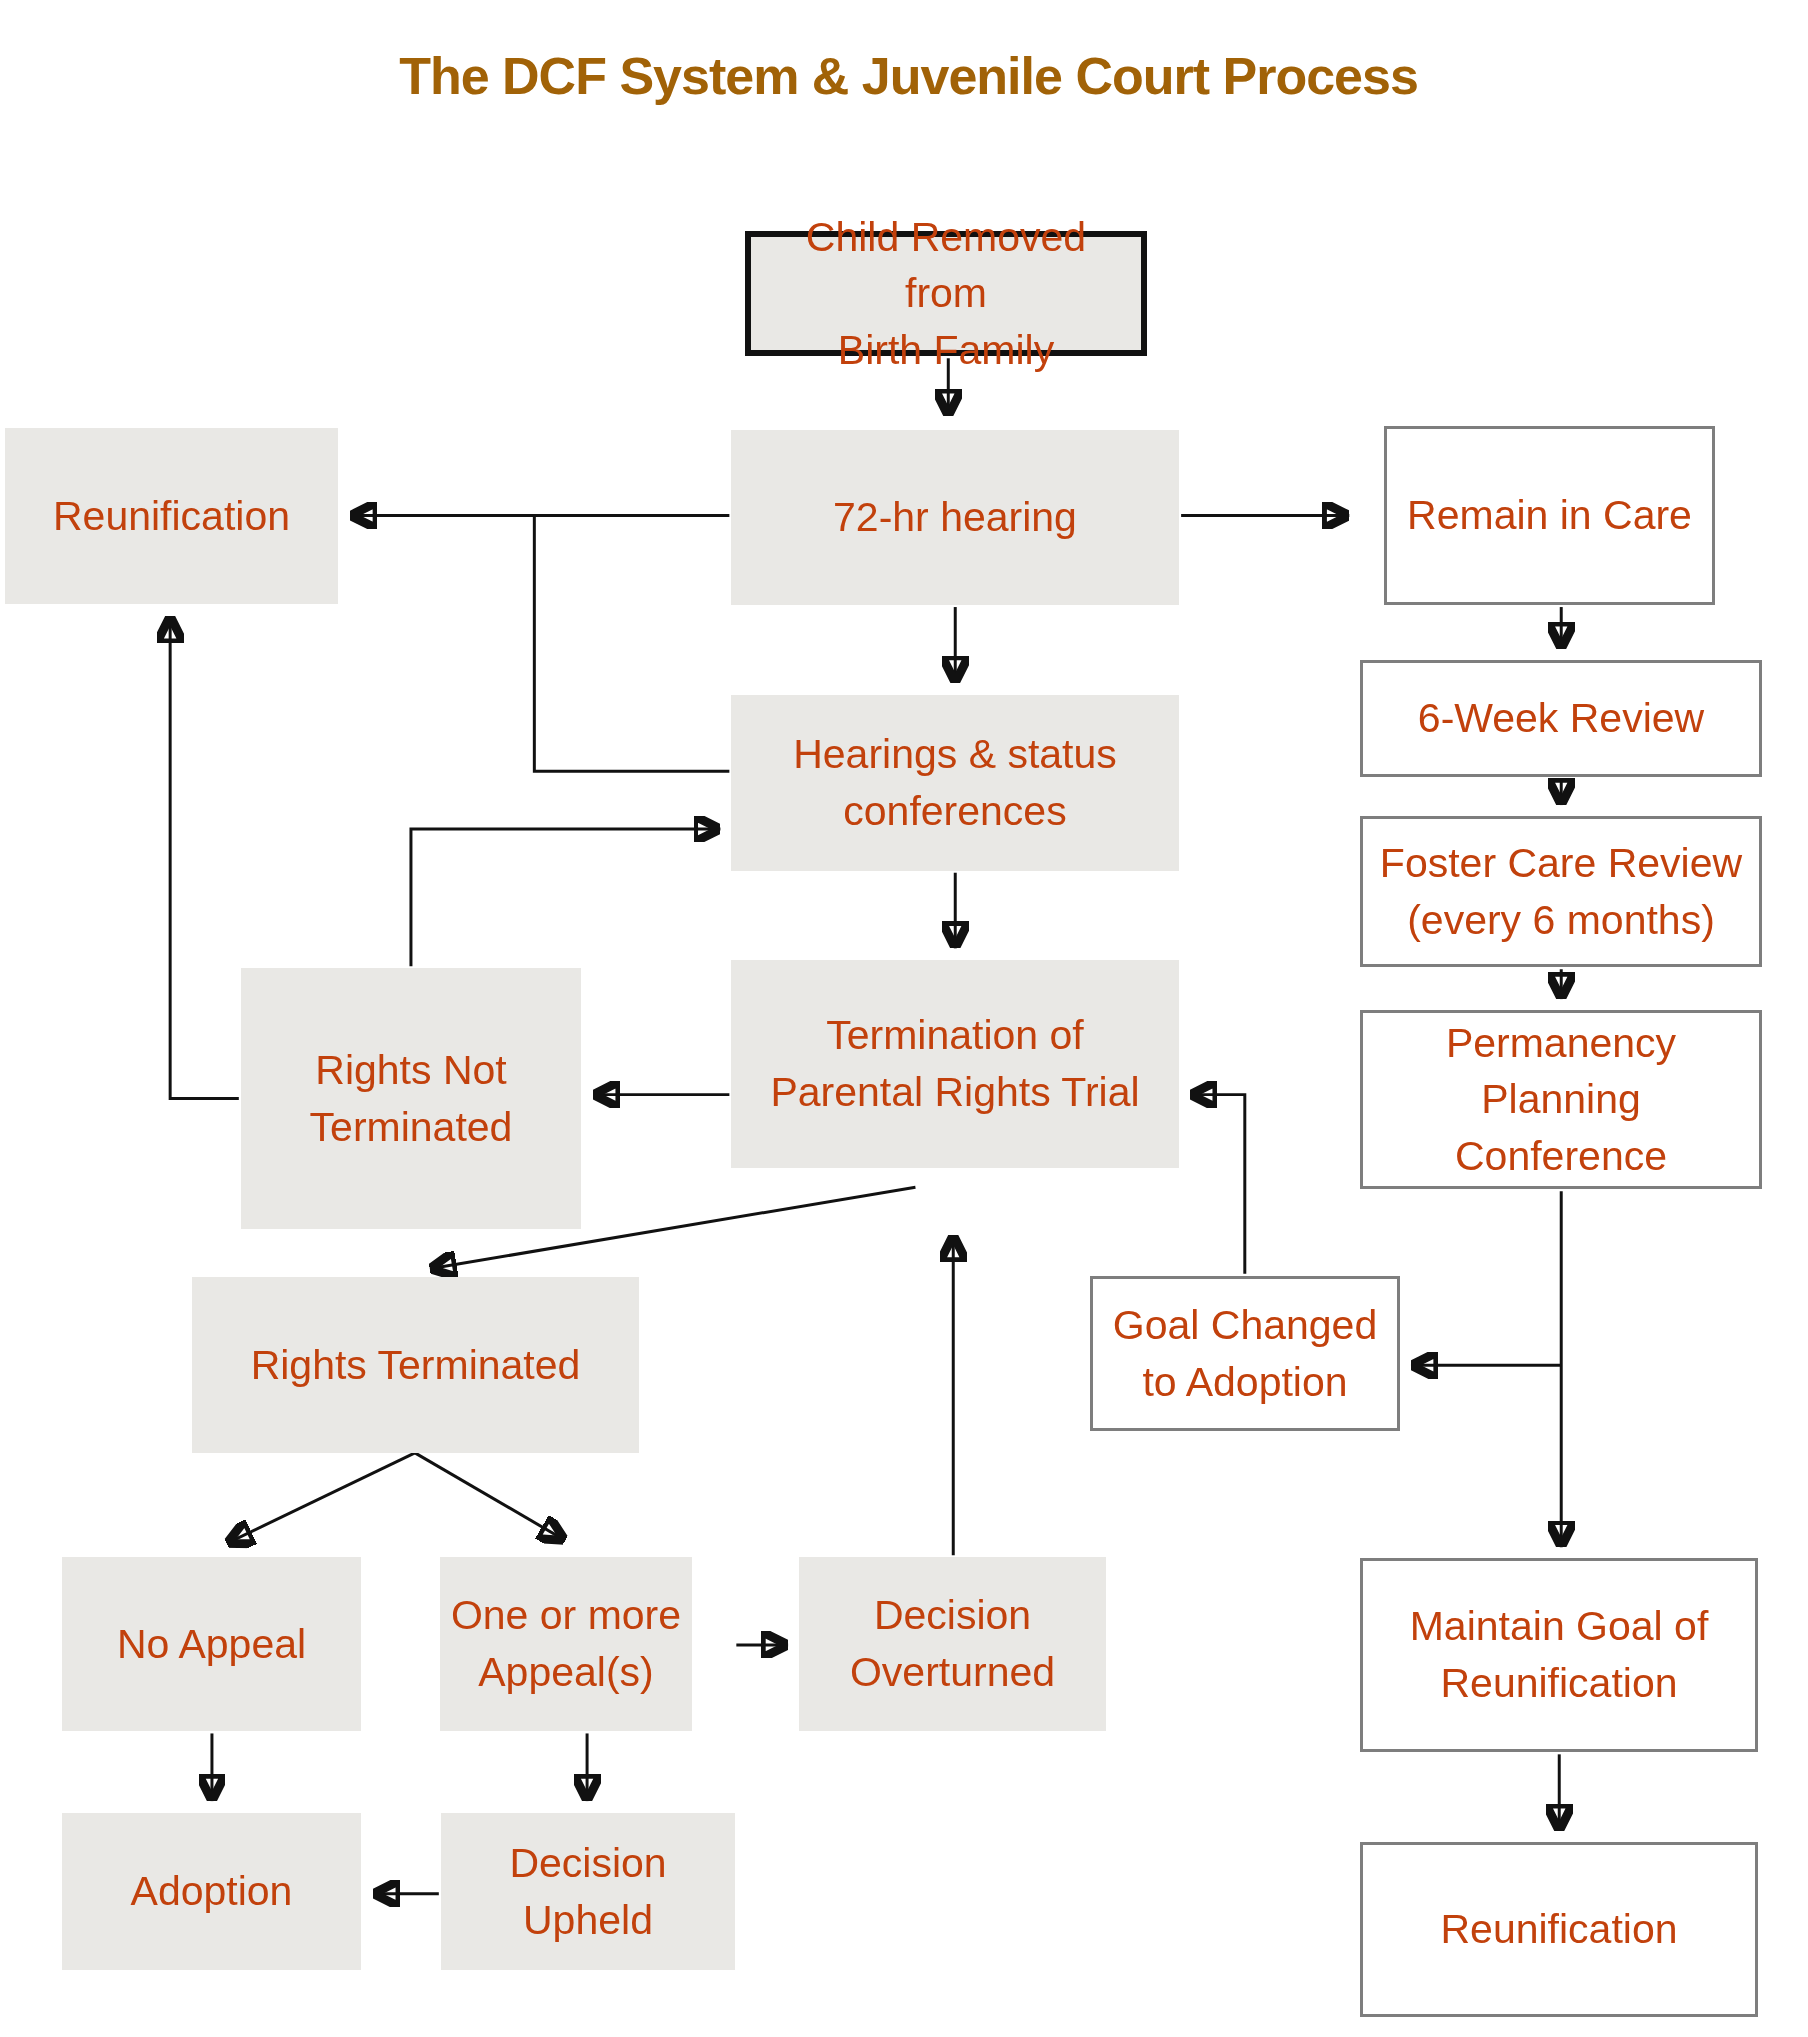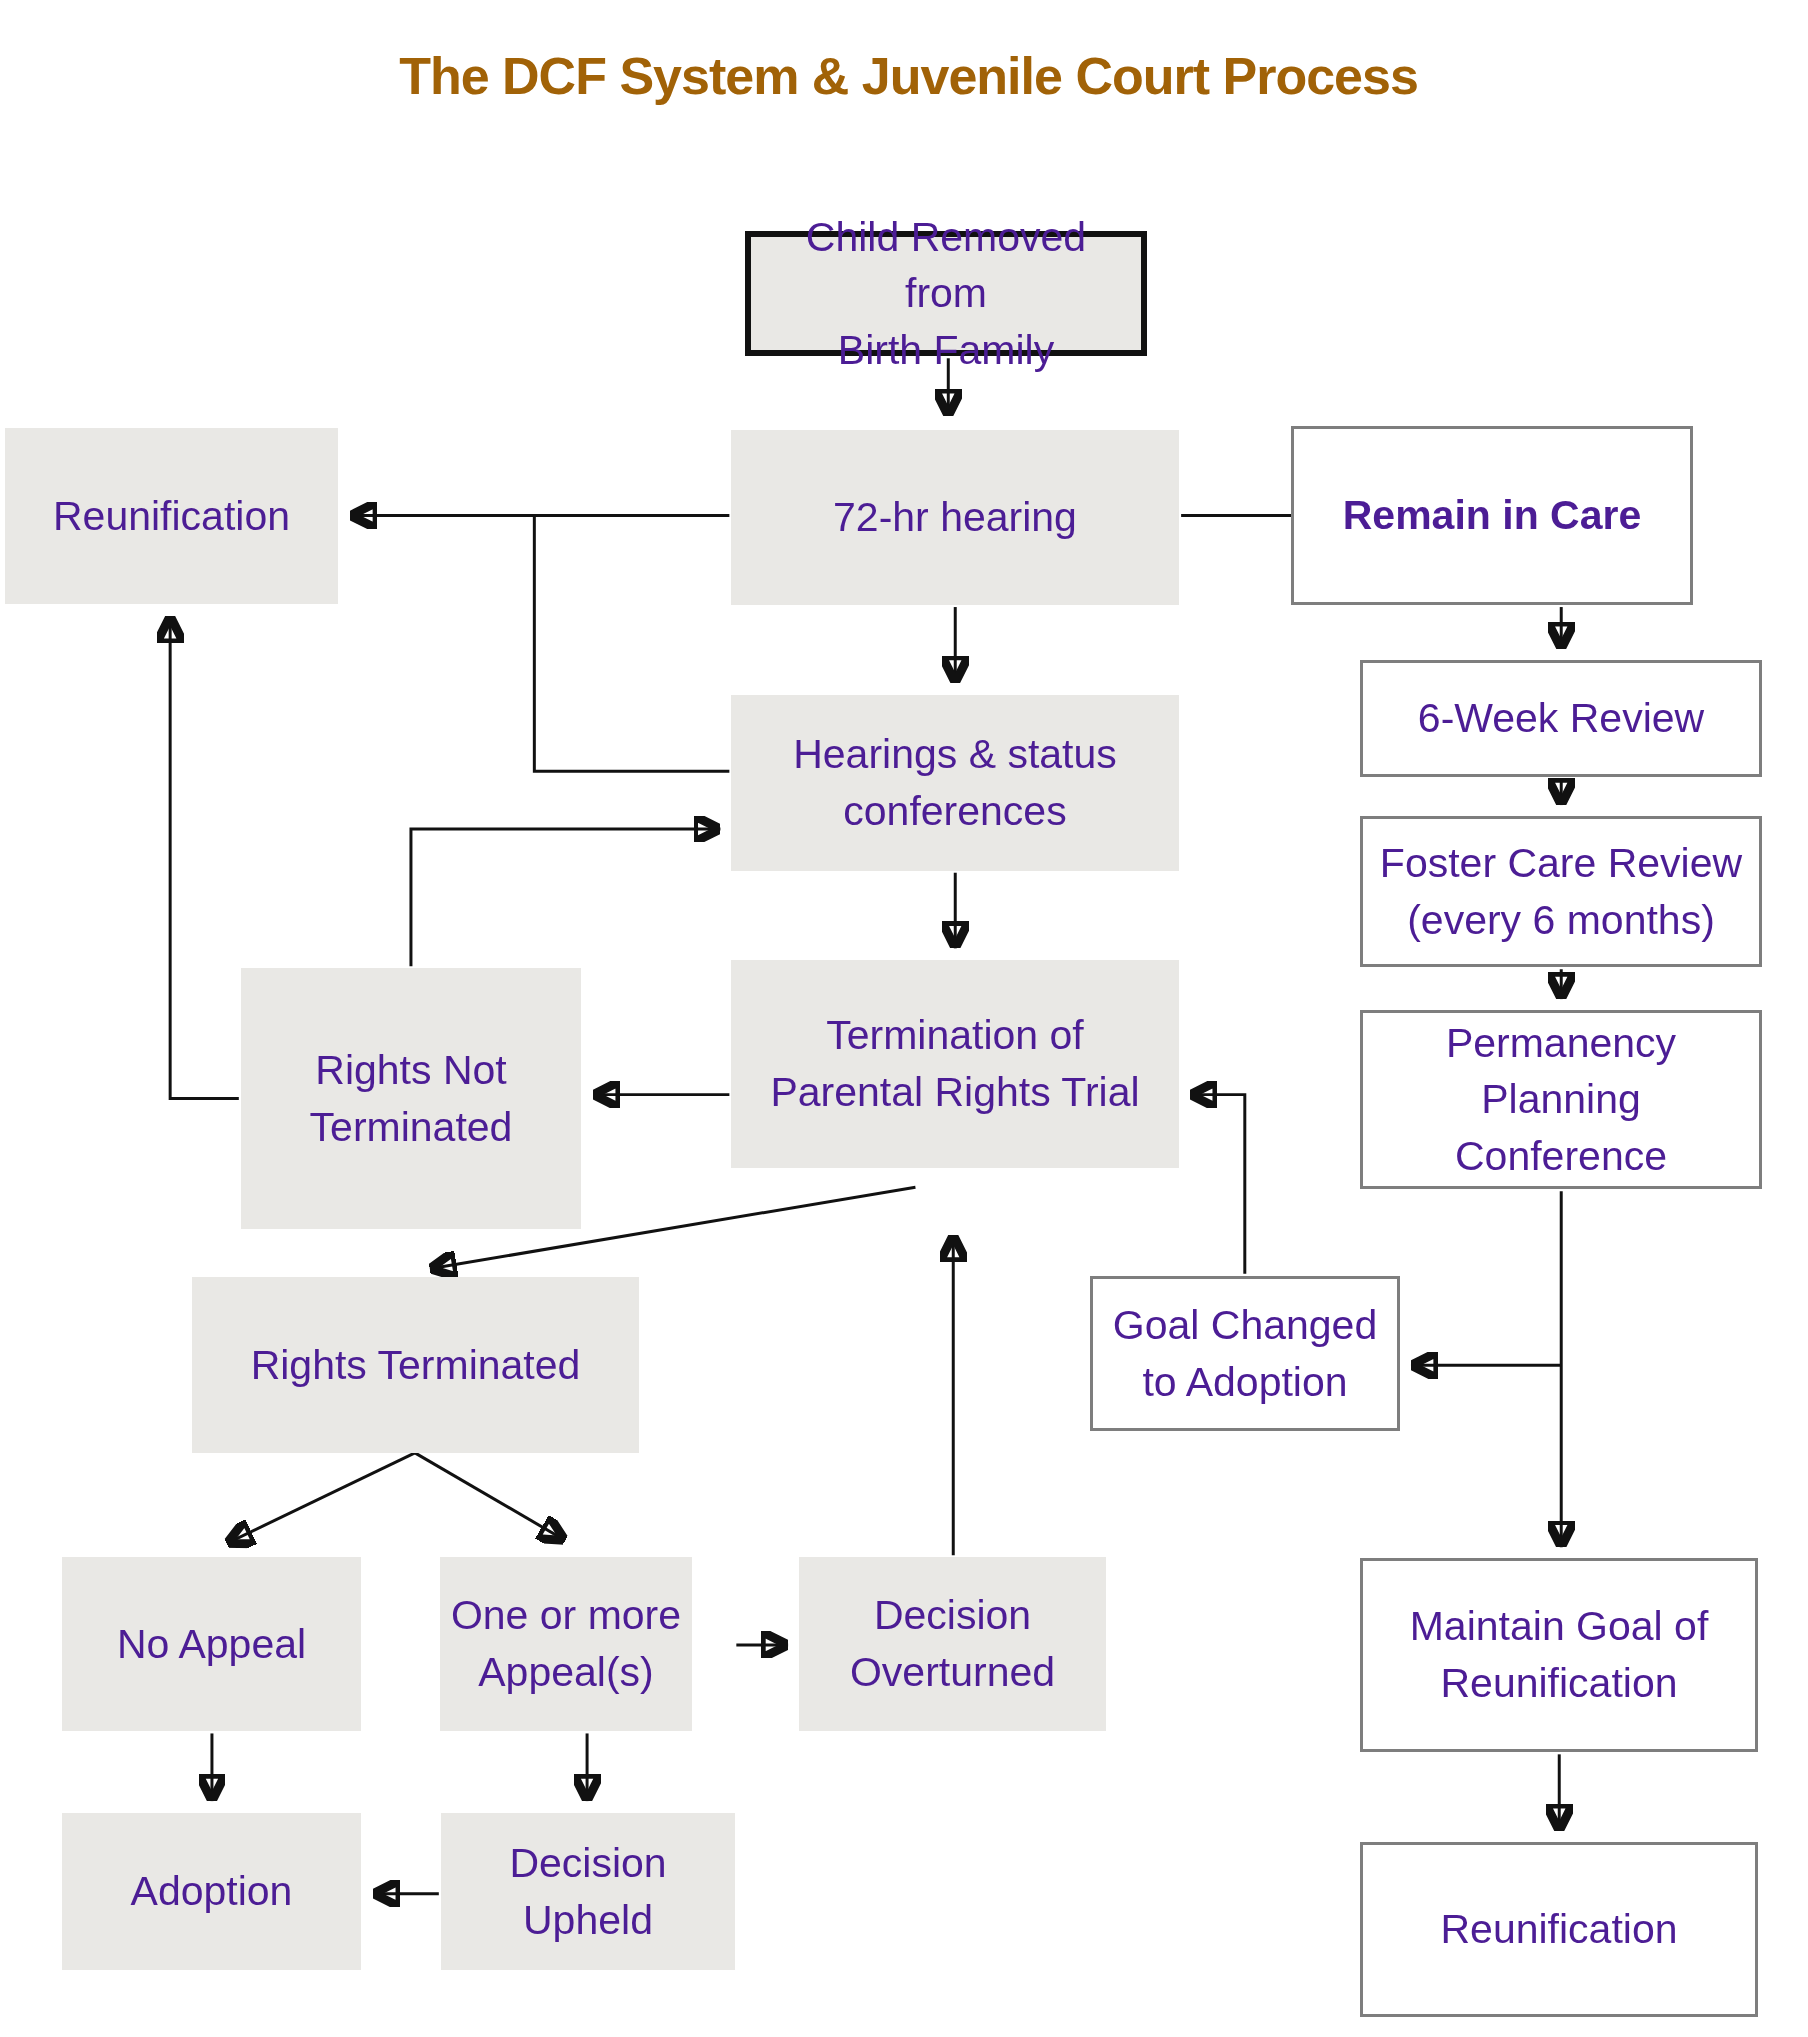--- a/index.html
+++ b/index.html
@@ -27,33 +27,33 @@
   .wires path { fill: none; stroke: #111111; stroke-width: 3; }
   .node {
     position: absolute;
     display: flex;
     align-items: center;
     justify-content: center;
     text-align: center;
     white-space: pre-line;
     font-size: 41px;
     line-height: 1.38;
-    color: #4c1d95;
+    color: #c2410c;
     box-sizing: border-box;
     padding: 4px 10px;
   }
   .gray  { background: #e9e8e5; }
   .outlined { background: #ffffff; border: 3px solid #7e7e7e; }
   .start { background: #e9e8e5; border: 6px solid #111111; }
 
   
   .n-child-removed        { left: 745px;  top: 231px;  width: 402px; height: 125px; }
   .n-72hr-hearing         { left: 731px;  top: 430px;  width: 448px; height: 175px; }
   .n-reunification-left   { left: 5px;    top: 428px;  width: 333px; height: 176px; }
-  .n-remain-in-care       { left: 1291px; top: 426px;  width: 402px; height: 179px; font-weight: bold; }
+  .n-remain-in-care       { left: 1384px; top: 426px;  width: 331px; height: 179px; }
   .n-six-week-review      { left: 1360px; top: 660px;  width: 402px; height: 117px; }
   .n-foster-care-review   { left: 1360px; top: 816px;  width: 402px; height: 151px; }
   .n-permanency           { left: 1360px; top: 1010px; width: 402px; height: 179px; }
   .n-hearings-status      { left: 731px;  top: 695px;  width: 448px; height: 176px; }
   .n-rights-not-terminated{ left: 241px;  top: 968px;  width: 340px; height: 261px; }
   .n-termination-trial    { left: 731px;  top: 960px;  width: 448px; height: 208px; }
   .n-goal-changed         { left: 1090px; top: 1276px; width: 310px; height: 155px; }
   .n-rights-terminated    { left: 192px;  top: 1277px; width: 447px; height: 176px; }
   .n-no-appeal            { left: 62px;   top: 1557px; width: 299px; height: 174px; }
   .n-one-or-more-appeals  { left: 440px;  top: 1557px; width: 252px; height: 174px; }

